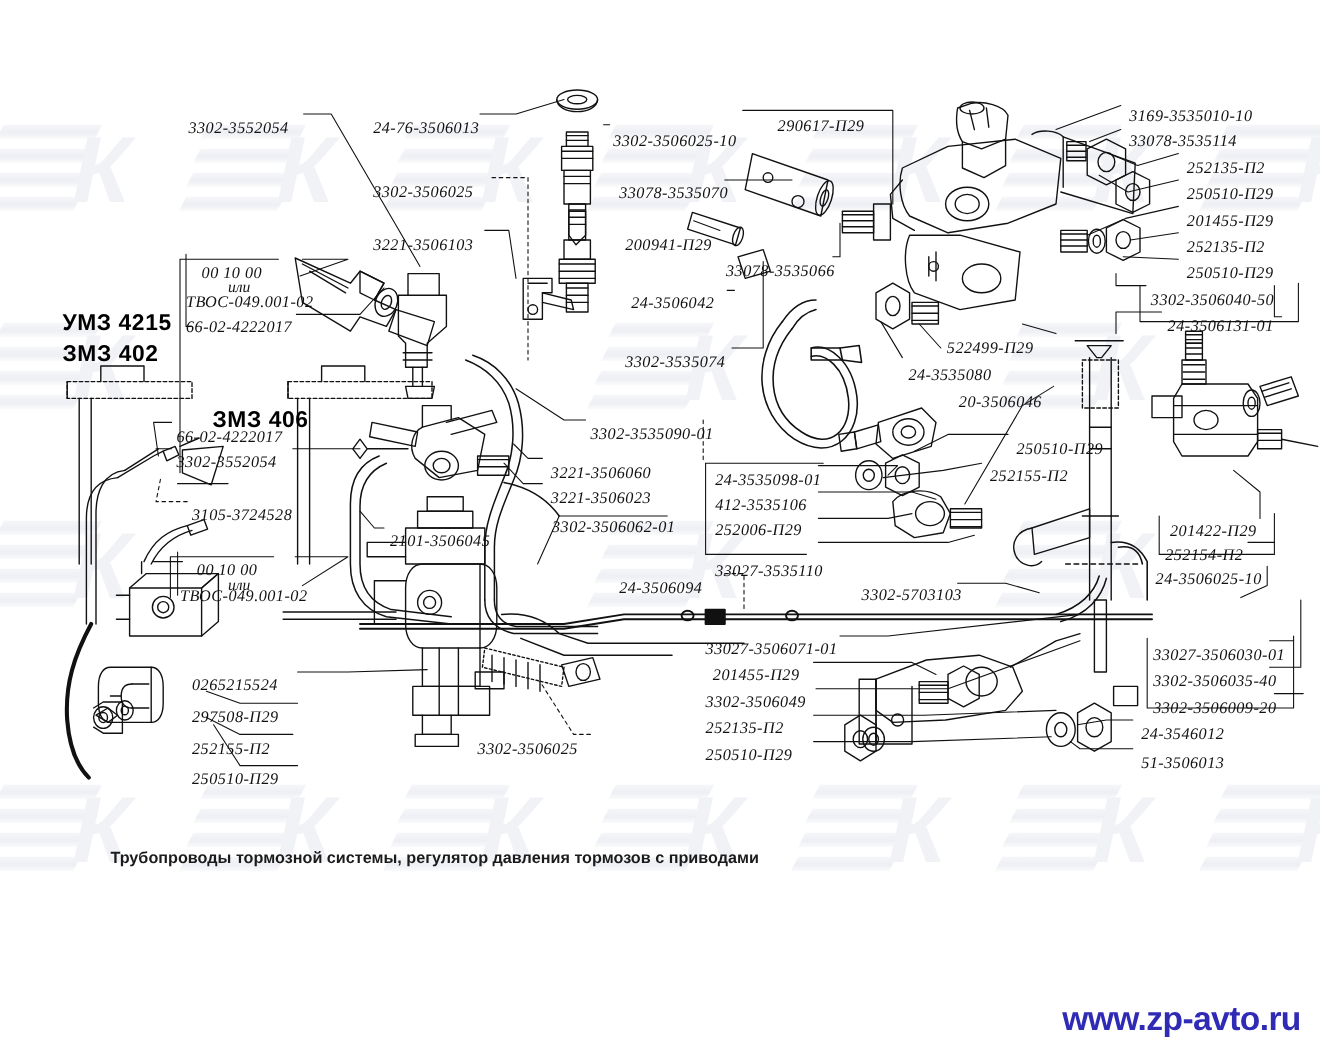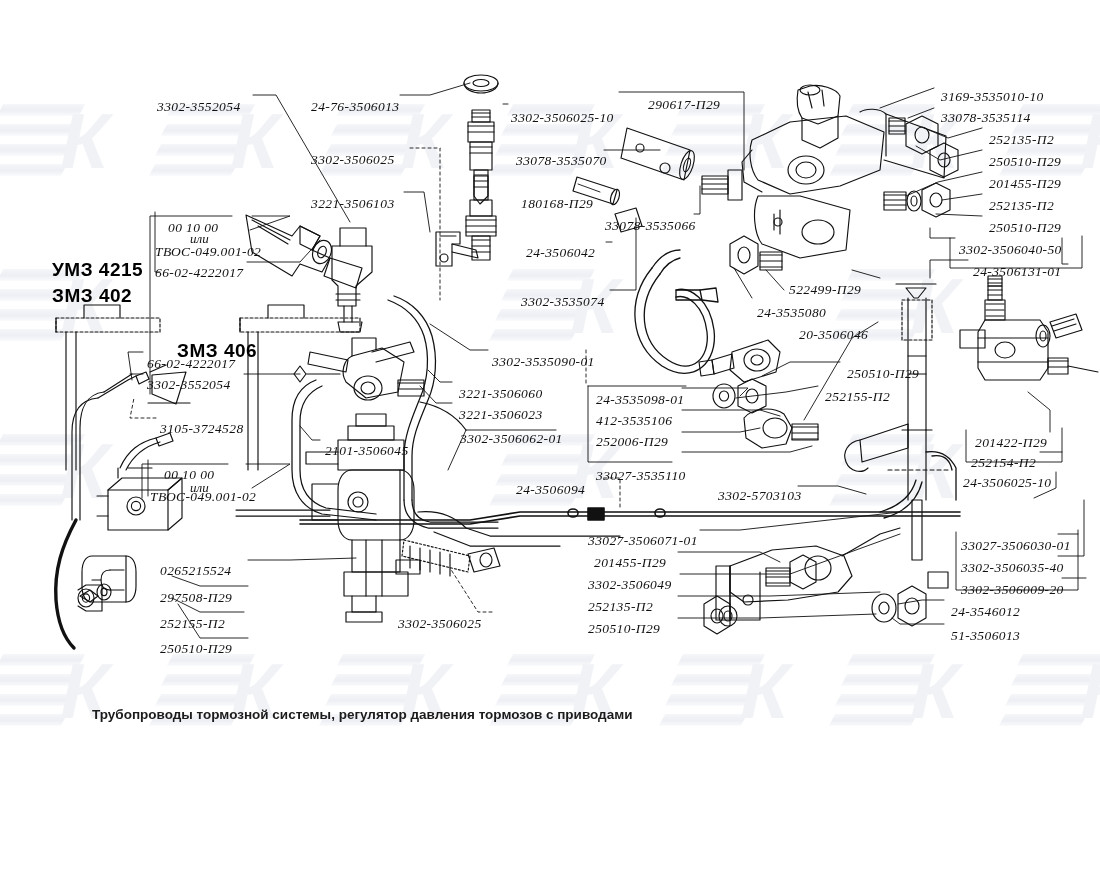--- a/index.html
+++ b/index.html
@@ -685,21 +685,21 @@
       <div class="lbl" style="left: 648px; top: 97px;">290617-П29</div>
       <div class="lbl" style="left: 941px; top: 89px;">3169-3535010-10</div>
       <div class="lbl" style="left: 941px; top: 110px;">33078-3535114</div>
       <div class="lbl" style="left: 989px; top: 132px;">252135-П2</div>
       <div class="lbl" style="left: 989px; top: 154px;">250510-П29</div>
       <div class="lbl" style="left: 311px; top: 152px;">3302-3506025</div>
       <div class="lbl" style="left: 516px; top: 153px;">33078-3535070</div>
       <div class="lbl" style="left: 989px; top: 176px;">201455-П29</div>
       <div class="lbl" style="left: 989px; top: 198px;">252135-П2</div>
       <div class="lbl" style="left: 311px; top: 196px;">3221-3506103</div>
-      <div class="lbl" style="left: 521px; top: 196px;">180168-П29</div>
+      <div class="lbl" style="left: 521px; top: 196px;">200941-П29</div>
       <div class="lbl" style="left: 605px; top: 218px;">33078-3535066</div>
       <div class="lbl" style="left: 989px; top: 220px;">250510-П29</div>
       <div class="lbl" style="left: 959px; top: 242px;">3302-3506040-50</div>
       <div class="lbl" style="left: 526px; top: 245px;">24-3506042</div>
       <div class="lbl" style="left: 973px; top: 264px;">24-3506131-01</div>
       <div class="lbl" style="left: 168px; top: 220px;">00 10 00</div>
       <div class="lbl" style="left: 155px; top: 244px;">ТВОС-049.001-02</div>
       <div class="lbl" style="left: 155px; top: 265px;">66-02-4222017</div>
       <div class="lbl" style="left: 789px; top: 282px;">522499-П29</div>
       <div class="lbl" style="left: 521px; top: 294px;">3302-3535074</div>
@@ -738,14 +738,15 @@
       <div class="lbl" style="left: 398px; top: 616px;">3302-3506025</div>
       <div class="lbl" style="left: 951px; top: 604px;">24-3546012</div>
       <div class="lbl" style="left: 160px; top: 616px;">252155-П2</div>
       <div class="lbl" style="left: 588px; top: 621px;">250510-П29</div>
       <div class="lbl" style="left: 951px; top: 628px;">51-3506013</div>
       <div class="lbl" style="left: 160px; top: 641px;">250510-П29</div>
     </div>
 
   <div id="caption">Трубопроводы тормозной системы, регулятор давления тормозов с приводами</div>
 
+  <div id="site">www.zp-avto.ru</div>
 
 </div>
 
 </body></html>

